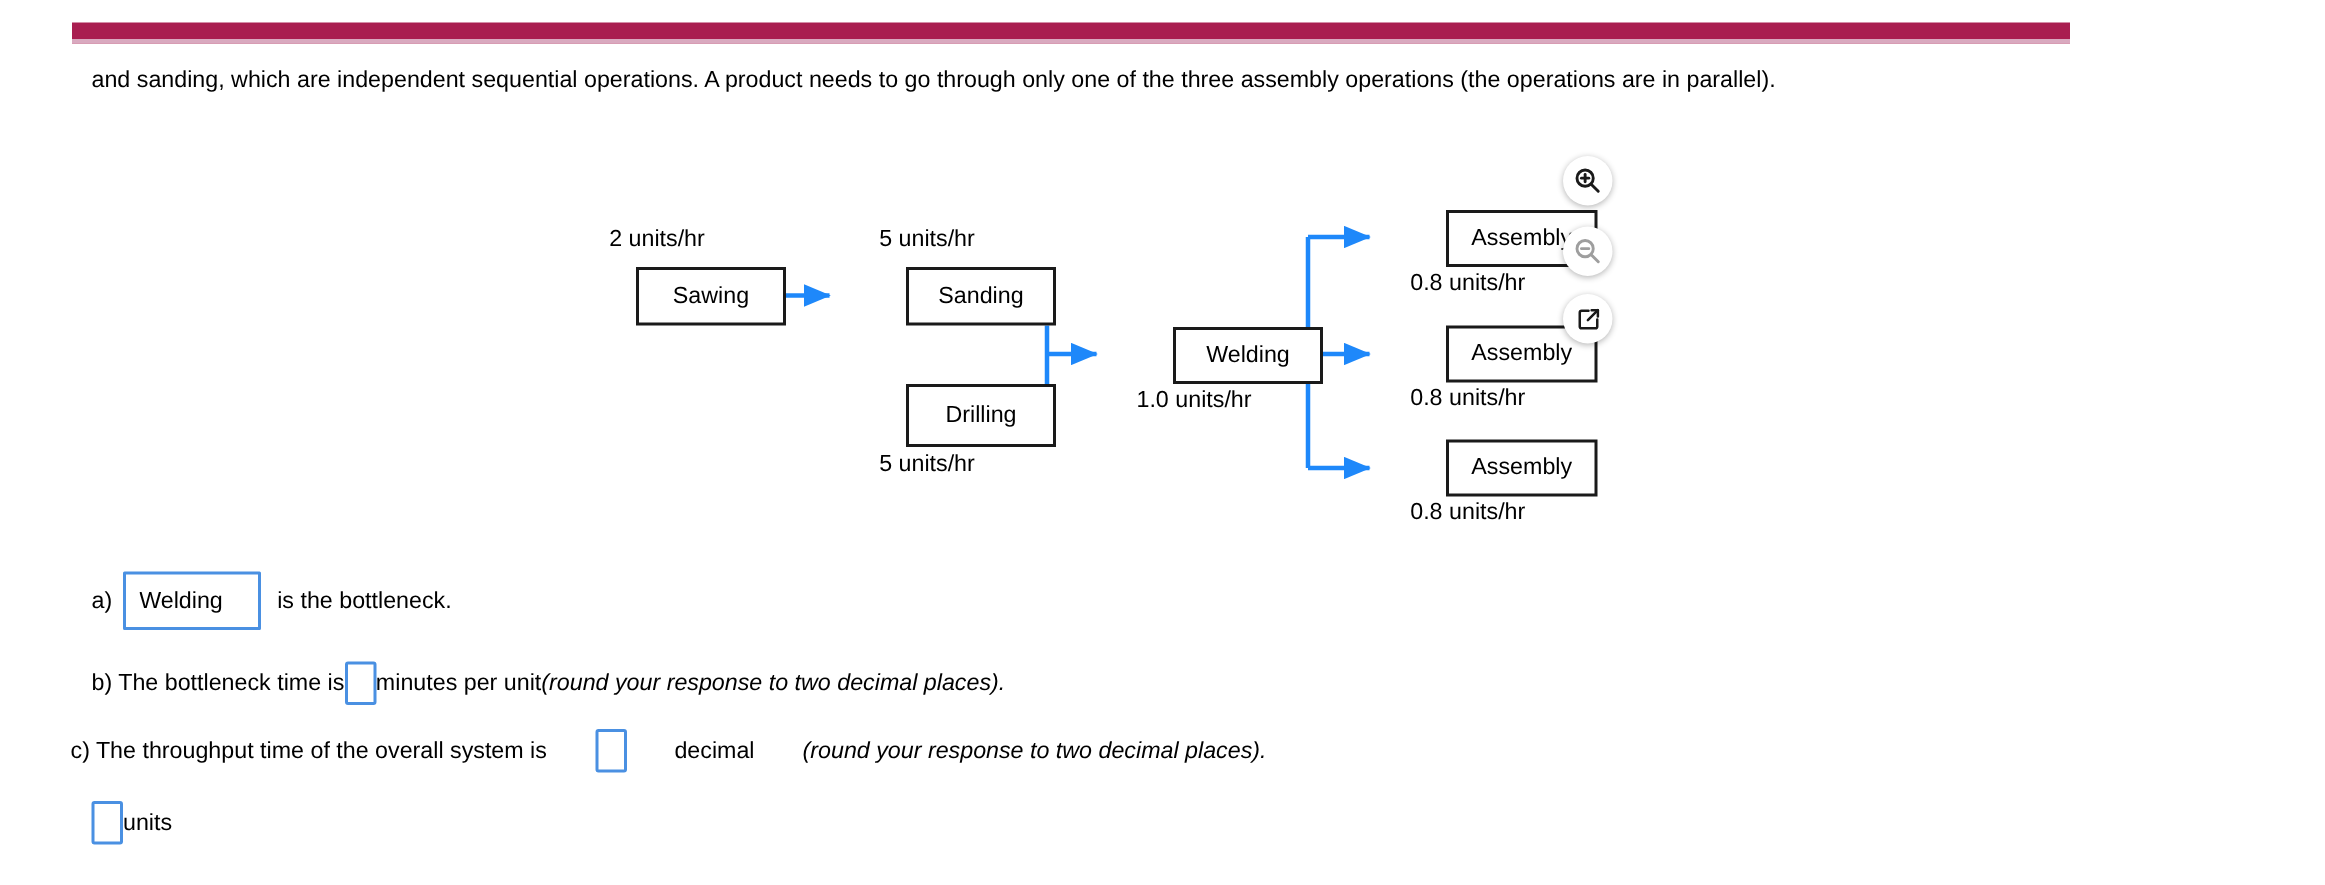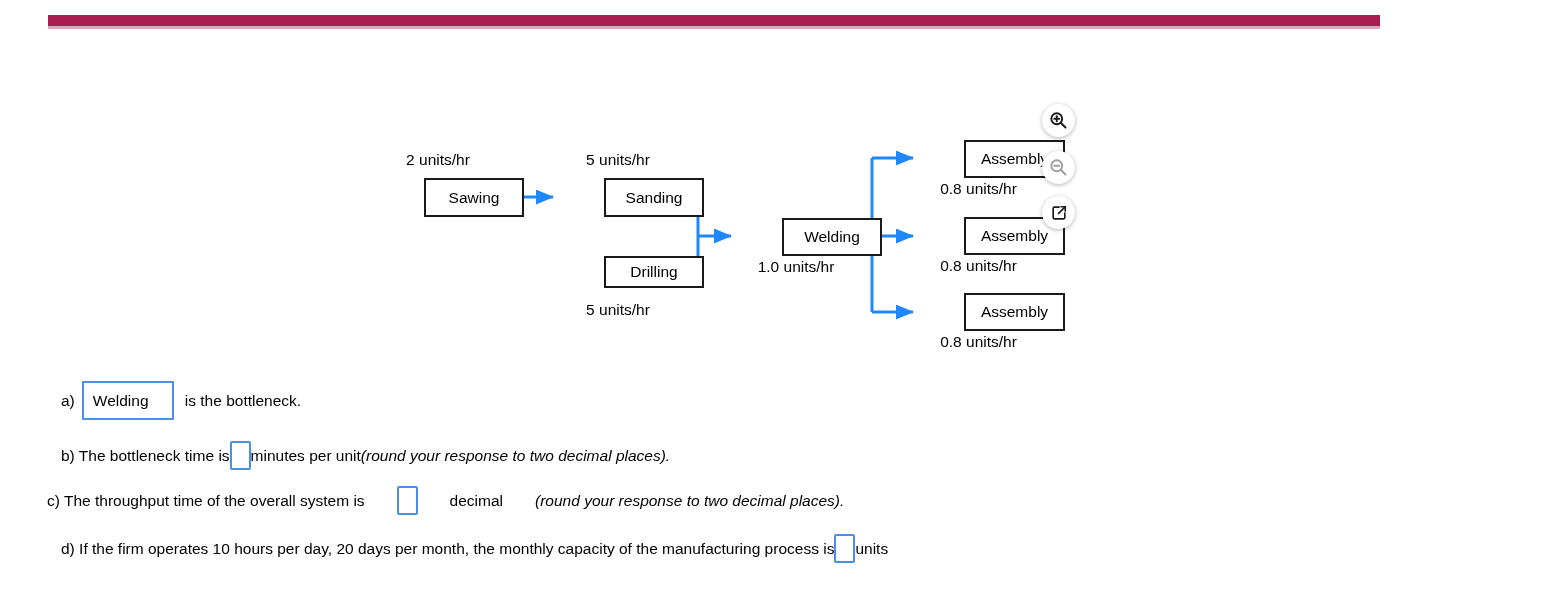--- a/index.html
+++ b/index.html
@@ -51,20 +51,21 @@
   #row-b{left:61px;top:441px;height:29px;}
   #row-c{left:47px;top:486px;height:29px;gap:32px;}
   #row-d{left:61px;top:534px;height:29px;}
 </style>
 </head>
 <body>
 
 <div id="top-bar" class="abs"></div>
 
 <div id="intro" class="abs">
+  <div>and sanding, which are independent sequential operations. A product needs to go through only one of the three assembly operations (the operations are in parallel).</div>
 </div>
 
 <svg id="svg-connectors" class="abs" width="1550" height="590">
   <defs>
     <marker id="arr" markerWidth="6" markerHeight="5" refX="5.7" refY="2.5" orient="auto" markerUnits="strokeWidth">
       <path d="M0,0 L6,2.5 L0,5 Z" fill="#1E88FA"></path>
     </marker>
   </defs>
   <g stroke="#1E88FA" stroke-width="3" fill="none">
     <path d="M489,197 H553" marker-end="url(#arr)"></path>
@@ -77,21 +78,21 @@
     <path d="M872,312 H913" marker-end="url(#arr)"></path>
   </g>
 </svg>
 
 <div class="node abs" style="left:388px;top:178px;width:100px;height:39px;">
   <span>Sawing</span>
 </div>
 <div class="node abs" style="left:568px;top:178px;width:100px;height:39px;">
   <span>Sanding</span>
 </div>
-<div class="node abs" style="left:568px;top:256px;width:100px;height:32px;">
+<div class="node abs" style="left:568px;top:256px;width:100px;height:42px;">
   <span>Drilling</span>
 </div>
 <div class="node abs" style="left:746px;top:218px;width:100px;height:38px;">
   <span>Welding</span>
 </div>
 <div class="node abs" style="left:928px;top:140px;width:101px;height:38px;">
   <span>Assembly</span>
 </div>
 <div class="node abs" style="left:928px;top:217px;width:101px;height:38px;">
   <span>Assembly</span>
@@ -151,16 +152,15 @@
 </div>
 
 <div id="row-c" class="qrow gap abs">
   <span>c) The throughput time of the overall system is</span>
   <input class="small-input" type="text" value="" style="">
   <span>decimal</span>
   <span class="note">(round your response to two decimal places).</span>
 </div>
 
 <div id="row-d" class="qrow gap abs">
-  <span>d) If the firm operates 10 hours per day, 20 days per month, the monthly capacity of the manufacturing process is</span>
   <input class="small-input" type="text" value="" style="">
   <span>units</span>
 </div>
 
 </body></html>

